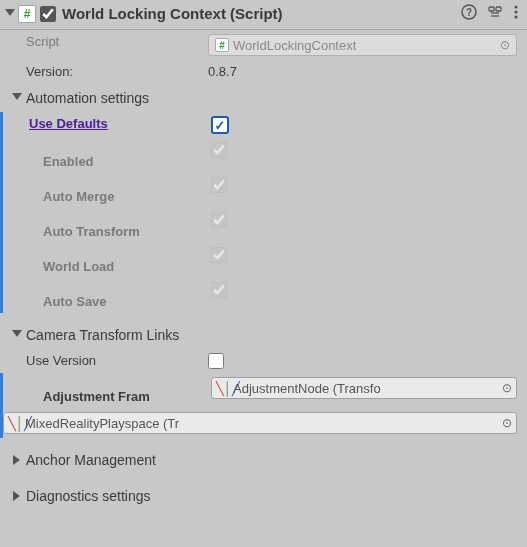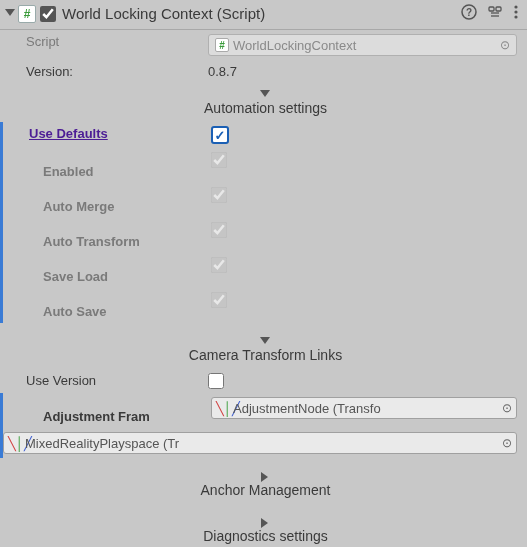--- a/index.html
+++ b/index.html
@@ -44,21 +44,21 @@
     font-weight: bold;
     font-size: 12px;
     margin-right: 4px;
   }
   .header .hdr-check {
     width: 16px;
     height: 16px;
     margin-right: 6px;
   }
   .header .title {
-    font-weight: 400;
+    font-weight: 700;
     flex: 1;
     font-size: 15px;
   }
   .header .right-icons {
     display: flex;
     gap: 10px;
     align-items: center;
     color: #555;
   }
   .right-icons span { cursor: pointer; font-size: 15px; }
@@ -89,21 +89,20 @@
     color: #555;
     font-size: 10px;
     margin-right: 2px;
   }
   .section-header {
     font-weight: 400;
     font-size: 14px;
     display: flex;
     align-items: center;
     padding: 6px 6px 6px 10px;
-    flex-direction: column;
   }
   .blue-bar {
     border-left: 3px solid #3a7bd5;
   }
   .bold { font-weight: 700; }
   .active-label { color: #4c1d95; font-weight: 700; text-decoration: underline; }
   .disabled { color: #7a7a7a; }
 
   input[type=checkbox] {
     width: 16px;
@@ -272,21 +271,21 @@
           <input type="checkbox" disabled="" checked="" style="">
         </div>
       </div>
       <div class="row blue-bar">
         <div class="label-col indent-2 bold disabled">Auto Transform</div>
         <div class="value-col">
           <input type="checkbox" disabled="" checked="" style="">
         </div>
       </div>
       <div class="row blue-bar">
-        <div class="label-col indent-2 bold disabled">Save Load</div>
+        <div class="label-col indent-2 bold disabled">World Load</div>
         <div class="value-col">
           <input type="checkbox" disabled="" checked="" style="">
         </div>
       </div>
       <div class="row blue-bar">
         <div class="label-col indent-2 bold disabled">Auto Save</div>
         <div class="value-col">
           <input type="checkbox" disabled="" checked="" style="">
         </div>
       </div>

